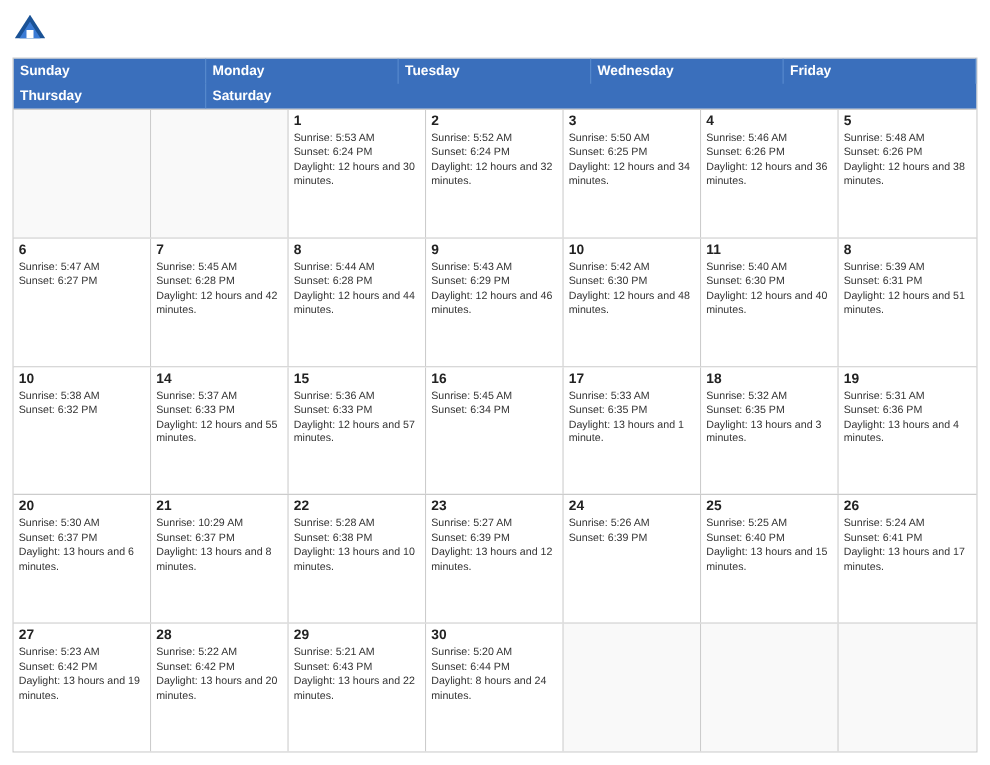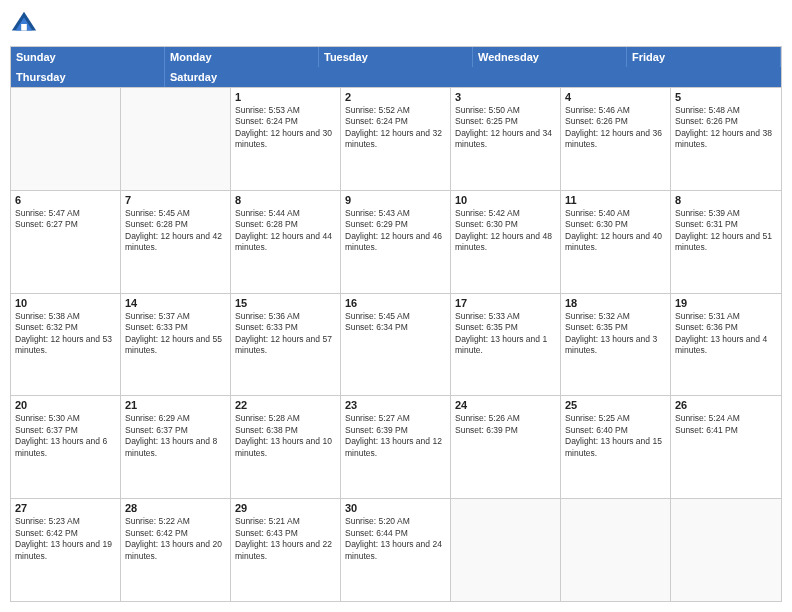--- a/index.html
+++ b/index.html
@@ -192,21 +192,21 @@
             <div class="cell-info"><span>Sunrise: 5:40 AM</span><br><span>Sunset: 6:30 PM</span><br><span>Daylight: 12 hours and 40 minutes.</span></div>
           </div>
           <div class="cal-cell">
             <div class="day-num">8</div>
             <div class="cell-info"><span>Sunrise: 5:39 AM</span><br><span>Sunset: 6:31 PM</span><br><span>Daylight: 12 hours and 51 minutes.</span></div>
           </div>
         </div>
         <div class="cal-row">
           <div class="cal-cell">
             <div class="day-num">10</div>
-            <div class="cell-info"><span>Sunrise: 5:38 AM</span><br><span>Sunset: 6:32 PM</span><br><span>Daylight: 12 hours and 53 minutes.</span></div>
+            <div class="cell-info"><span>Sunrise: 5:38 AM</span><br><span>Sunset: 6:32 PM</span><br></div>
           </div>
           <div class="cal-cell">
             <div class="day-num">14</div>
             <div class="cell-info"><span>Sunrise: 5:37 AM</span><br><span>Sunset: 6:33 PM</span><br><span>Daylight: 12 hours and 55 minutes.</span></div>
           </div>
           <div class="cal-cell">
             <div class="day-num">15</div>
             <div class="cell-info"><span>Sunrise: 5:36 AM</span><br><span>Sunset: 6:33 PM</span><br><span>Daylight: 12 hours and 57 minutes.</span></div>
           </div>
           <div class="cal-cell">
@@ -226,59 +226,59 @@
             <div class="cell-info"><span>Sunrise: 5:31 AM</span><br><span>Sunset: 6:36 PM</span><br><span>Daylight: 13 hours and 4 minutes.</span></div>
           </div>
         </div>
         <div class="cal-row">
           <div class="cal-cell">
             <div class="day-num">20</div>
             <div class="cell-info"><span>Sunrise: 5:30 AM</span><br><span>Sunset: 6:37 PM</span><br><span>Daylight: 13 hours and 6 minutes.</span></div>
           </div>
           <div class="cal-cell">
             <div class="day-num">21</div>
-            <div class="cell-info"><span>Sunrise: 6:29 AM</span><br><span>Sunset: 6:37 PM</span><br><span>Daylight: 13 hours and 8 minutes.</span></div>
+            <div class="cell-info"><span>Sunrise: 10:29 AM</span><br><span>Sunset: 6:37 PM</span><br><span>Daylight: 13 hours and 8 minutes.</span></div>
           </div>
           <div class="cal-cell">
             <div class="day-num">22</div>
             <div class="cell-info"><span>Sunrise: 5:28 AM</span><br><span>Sunset: 6:38 PM</span><br><span>Daylight: 13 hours and 10 minutes.</span></div>
           </div>
           <div class="cal-cell">
             <div class="day-num">23</div>
             <div class="cell-info"><span>Sunrise: 5:27 AM</span><br><span>Sunset: 6:39 PM</span><br><span>Daylight: 13 hours and 12 minutes.</span></div>
           </div>
           <div class="cal-cell">
             <div class="day-num">24</div>
             <div class="cell-info"><span>Sunrise: 5:26 AM</span><br><span>Sunset: 6:39 PM</span><br></div>
           </div>
           <div class="cal-cell">
             <div class="day-num">25</div>
             <div class="cell-info"><span>Sunrise: 5:25 AM</span><br><span>Sunset: 6:40 PM</span><br><span>Daylight: 13 hours and 15 minutes.</span></div>
           </div>
           <div class="cal-cell">
             <div class="day-num">26</div>
-            <div class="cell-info"><span>Sunrise: 5:24 AM</span><br><span>Sunset: 6:41 PM</span><br></div>
+            <div class="cell-info"><span>Sunrise: 5:24 AM</span><br><span>Sunset: 6:41 PM</span><br><span>Daylight: 13 hours and 17 minutes.</span></div>
           </div>
         </div>
         <div class="cal-row">
           <div class="cal-cell">
             <div class="day-num">27</div>
             <div class="cell-info"><span>Sunrise: 5:23 AM</span><br><span>Sunset: 6:42 PM</span><br><span>Daylight: 13 hours and 19 minutes.</span></div>
           </div>
           <div class="cal-cell">
             <div class="day-num">28</div>
             <div class="cell-info"><span>Sunrise: 5:22 AM</span><br><span>Sunset: 6:42 PM</span><br><span>Daylight: 13 hours and 20 minutes.</span></div>
           </div>
           <div class="cal-cell">
             <div class="day-num">29</div>
             <div class="cell-info"><span>Sunrise: 5:21 AM</span><br><span>Sunset: 6:43 PM</span><br><span>Daylight: 13 hours and 22 minutes.</span></div>
           </div>
           <div class="cal-cell">
             <div class="day-num">30</div>
-            <div class="cell-info"><span>Sunrise: 5:20 AM</span><br><span>Sunset: 6:44 PM</span><br><span>Daylight: 13 hours and 24 minutes.</span></div>
+            <div class="cell-info"><span>Sunrise: 5:20 AM</span><br><span>Sunset: 6:44 PM</span><br><span>Daylight: 8 hours and 24 minutes.</span></div>
           </div>
           <div class="cal-cell empty"></div>
           <div class="cal-cell empty"></div>
           <div class="cal-cell empty"></div>
         </div>
       </div>
   </div>
 </div>
 
 </body></html>

